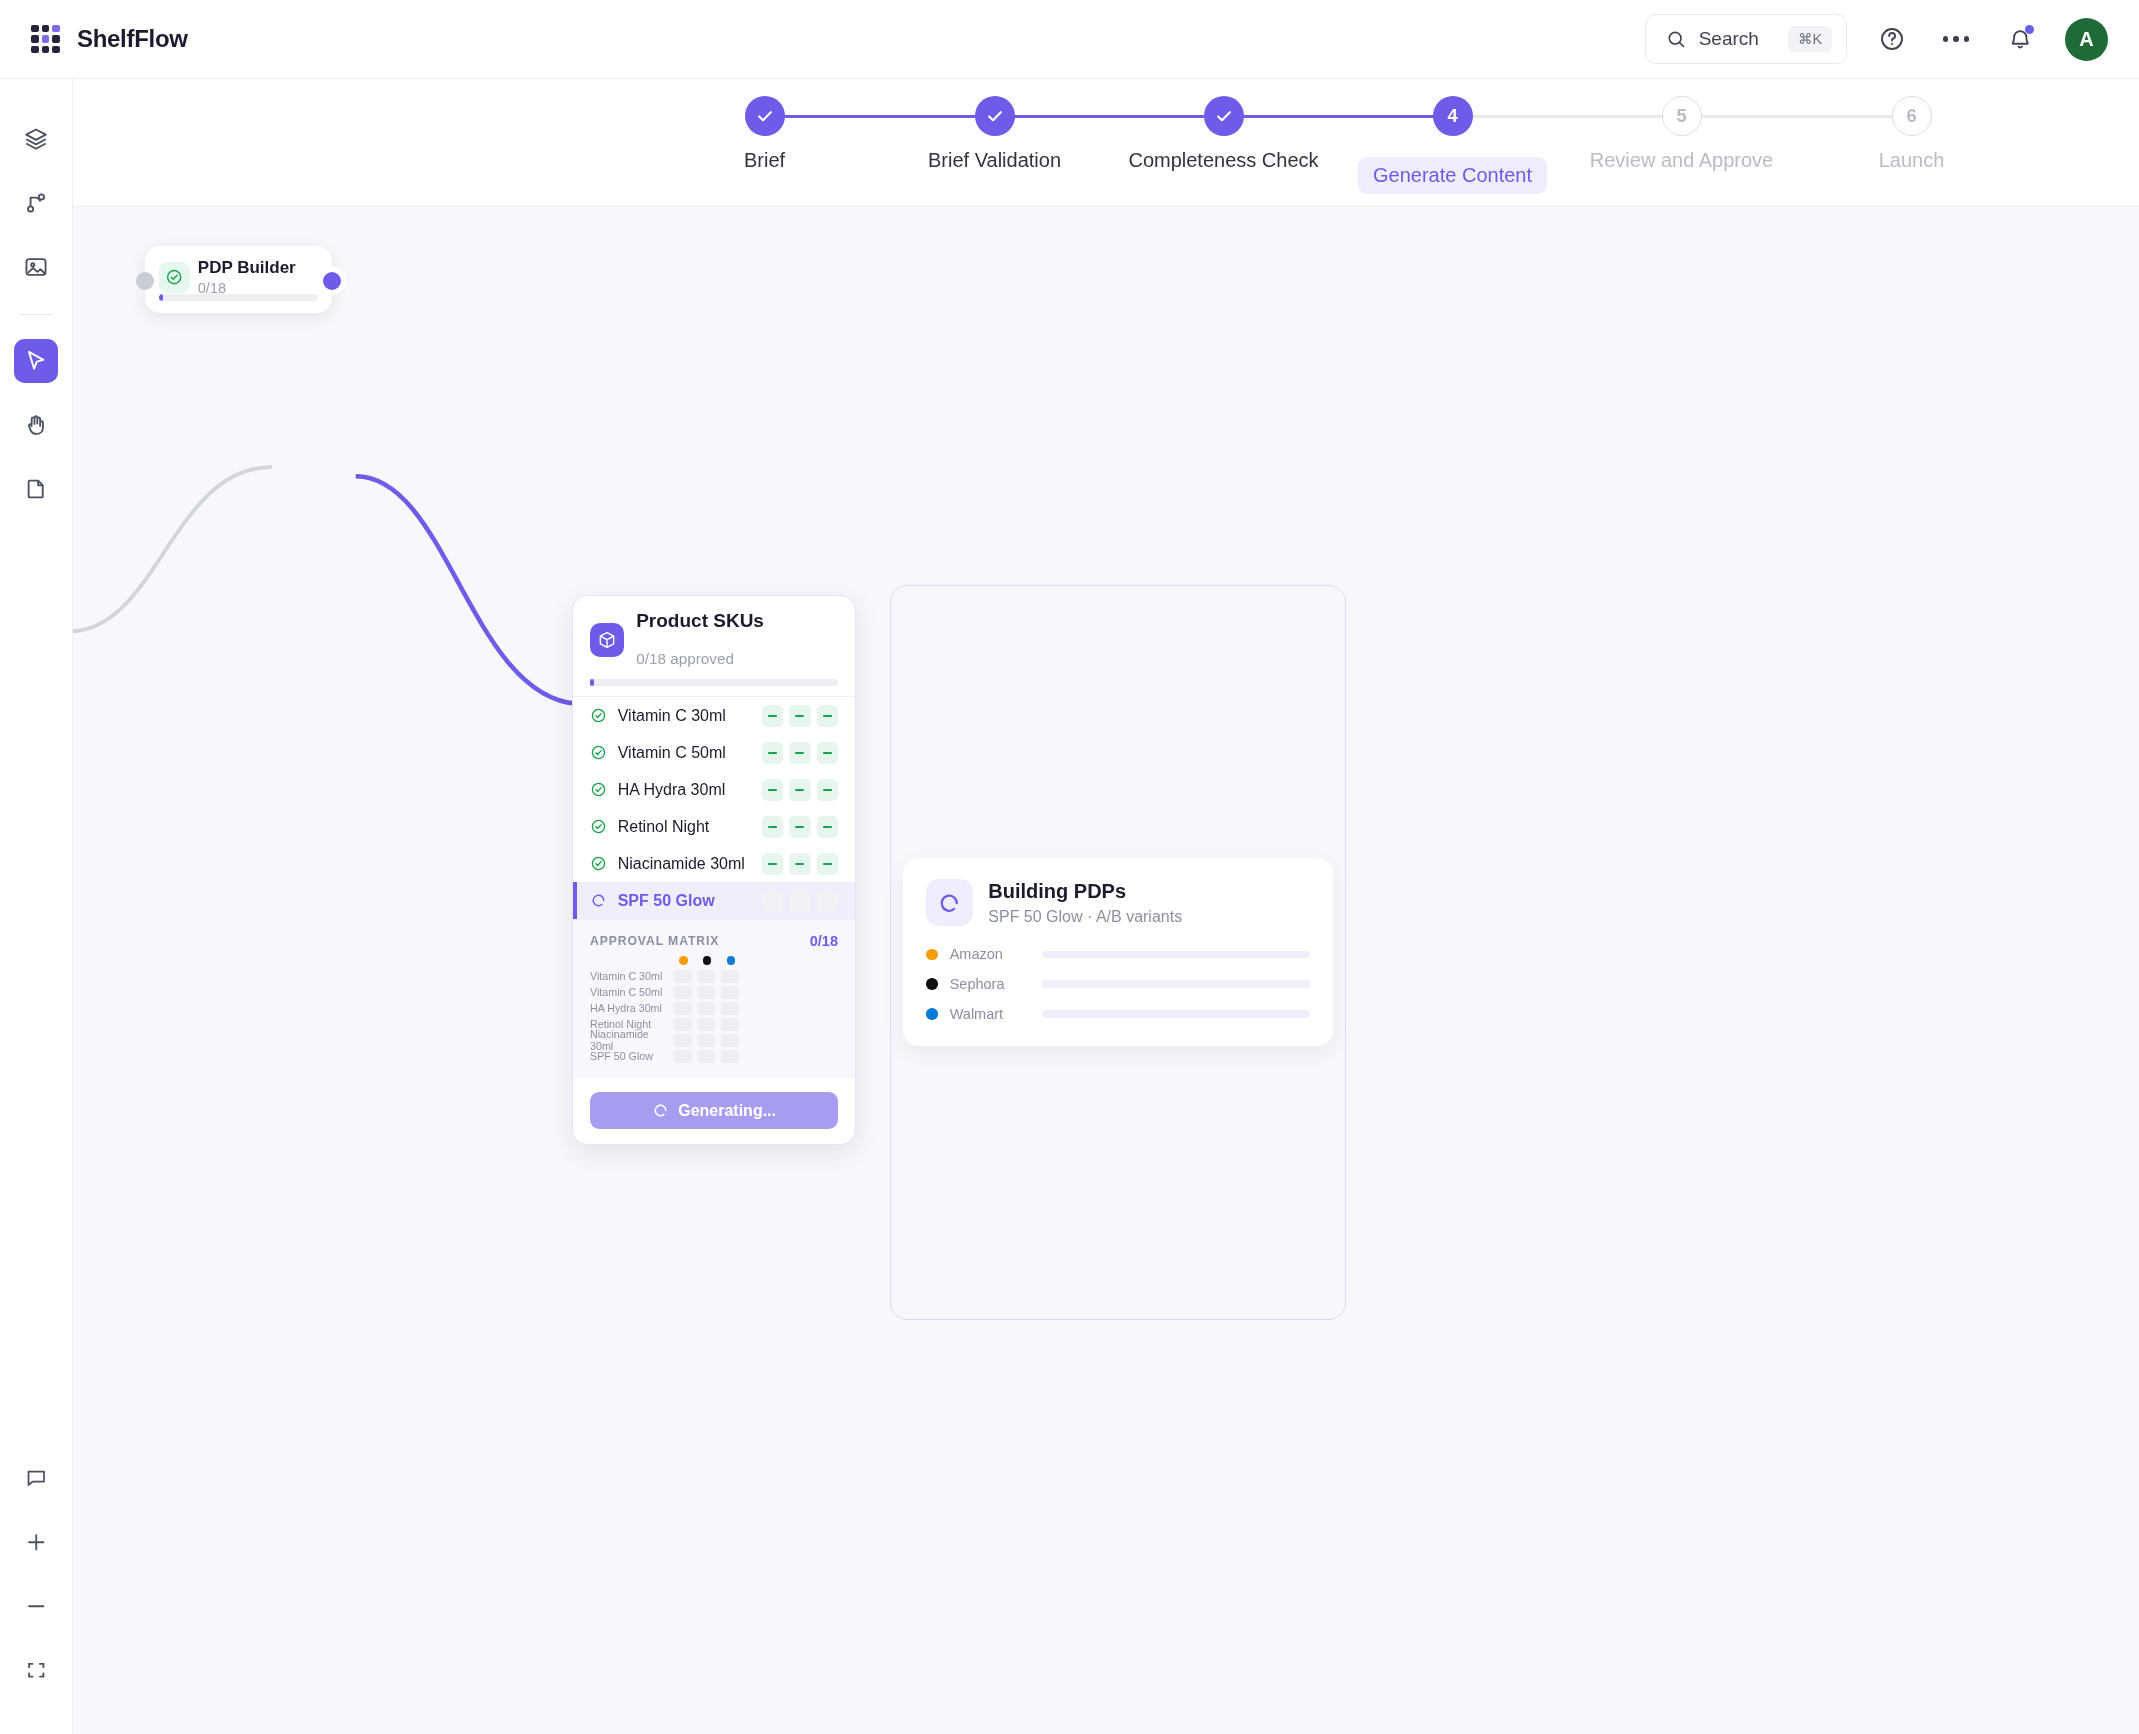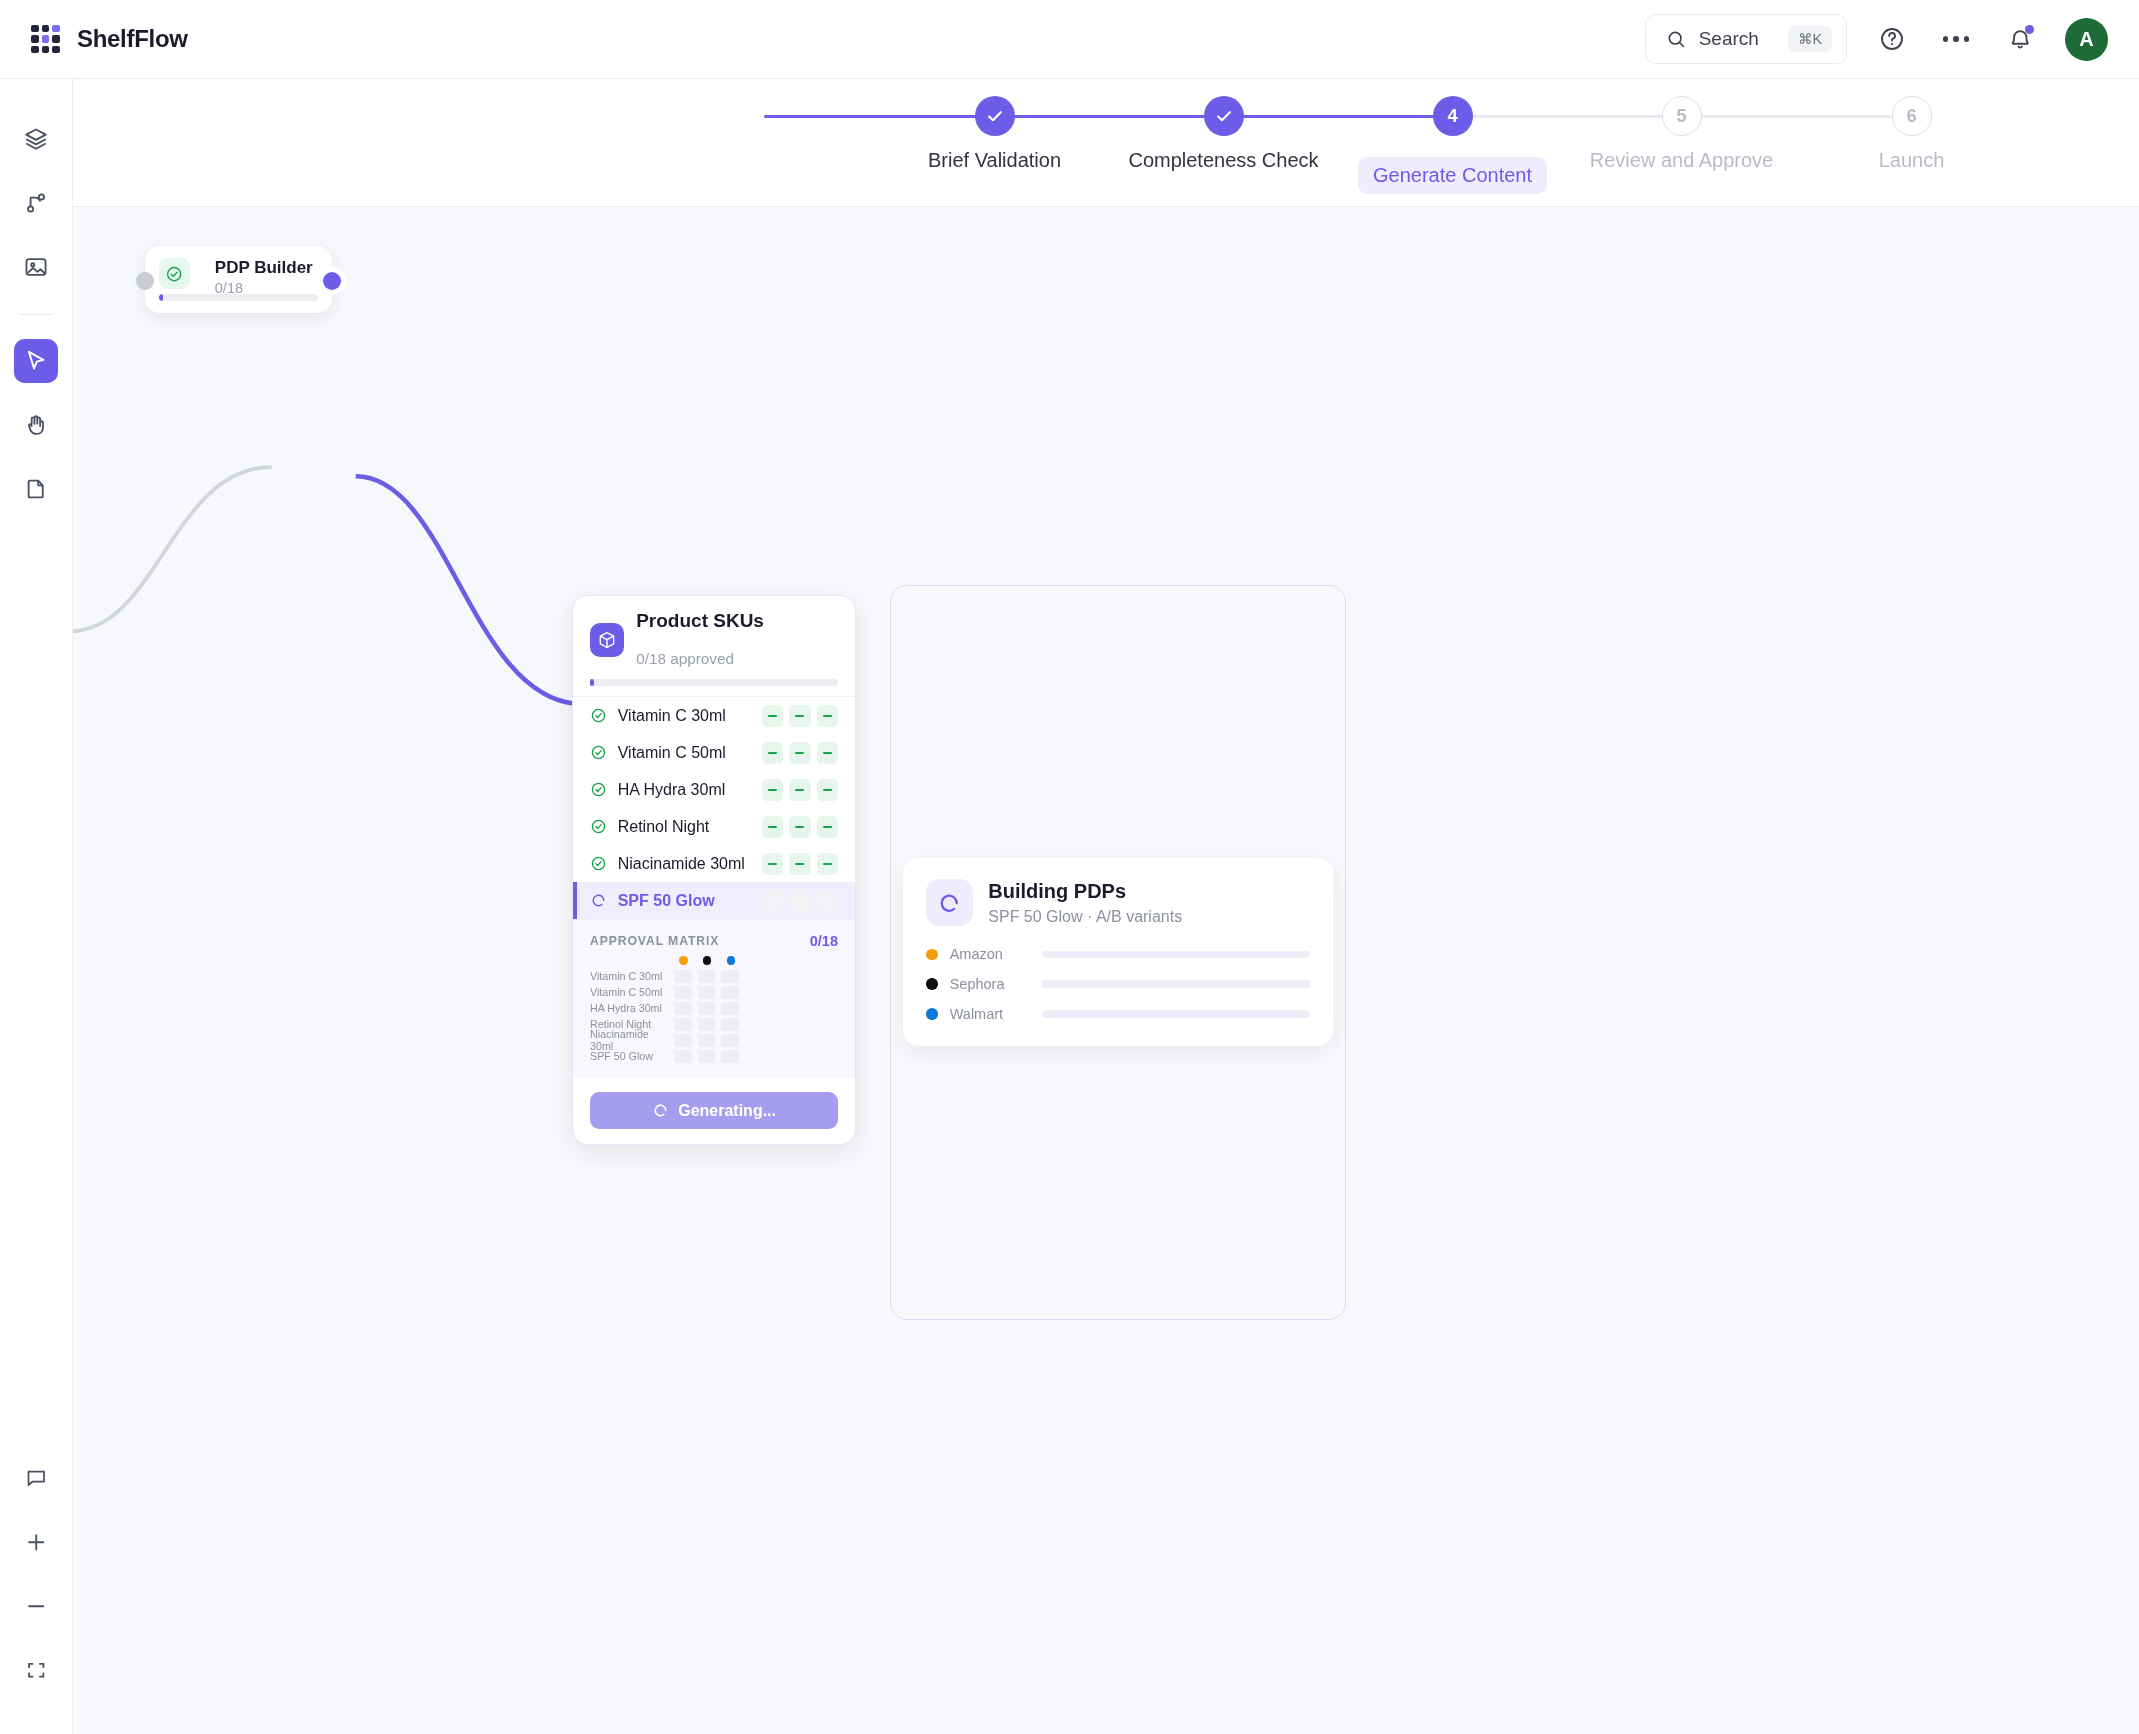--- a/index.html
+++ b/index.html
@@ -103,21 +103,21 @@
   .step-line { position: absolute; top: 19px; height: 3.1px; border-radius: 1.5px; }
   .step-line.done { background: #6c5ce7; }
   .step-line.todo { background: #e8eaef; }
 
   
   .node {
     position: absolute; background: #fff; border-radius: 15.3px;
     box-shadow: 0 4.6px 17px rgba(26,28,48,.09);
   }
   .node-pdp { left: 145px; top: 246px; width: 187px; height: 67px; padding: 12.2px 13.8px 0 13.8px; }
-  .node-head { display: flex; gap: 25px; }
+  .node-head { display: flex; align-items: center; gap: 8px; }
   .node-icon-sq {
     width: 31px; height: 31px; border-radius: 8.4px; background: #e6f7ee;
     display: flex; align-items: center; justify-content: center;
   }
   .node-title { font-size: 17px; font-weight: 700; color: #1b1b2e; line-height: 1.15; }
   .node-sub { font-size: 14.5px; color: #9aa0ad; margin-top: 2.3px; }
   .node-progress {
     position: absolute; left: 13.8px; right: 13.8px; bottom: 12.2px;
     height: 6.9px; border-radius: 3.8px; background: #eceef2; overflow: hidden;
   }
@@ -328,20 +328,28 @@
 </div>
 
 <div class="stepper-bar">
   <div class="stepper">
     <div class="step-line done" style="left:229px;width:229px"></div>
     <div class="step-line done" style="left:459px;width:229px"></div>
     <div class="step-line done" style="left:688px;width:229px"></div>
     <div class="step-line todo" style="left:917px;width:229px"></div>
     <div class="step-line todo" style="left:1146px;width:229px"></div>
 
+    <div class="step" style="left:229px">
+      <div class="step-circle done">
+        <svg width="20" height="20" viewBox="0 0 24 24" fill="none" stroke="#fff" stroke-width="2.6" stroke-linecap="round" stroke-linejoin="round">
+            <path d="m5 12.5 4.6 4.5L19 7.5"></path>
+          </svg>
+      </div>
+      <div class="step-label">Brief</div>
+    </div>
 
     <div class="step" style="left:688px">
       <div class="step-circle done">
         <svg width="20" height="20" viewBox="0 0 24 24" fill="none" stroke="#fff" stroke-width="2.6" stroke-linecap="round" stroke-linejoin="round">
             <path d="m5 12.5 4.6 4.5L19 7.5"></path>
           </svg>
       </div>
       <div class="step-label">Completeness Check</div>
     </div>
 

